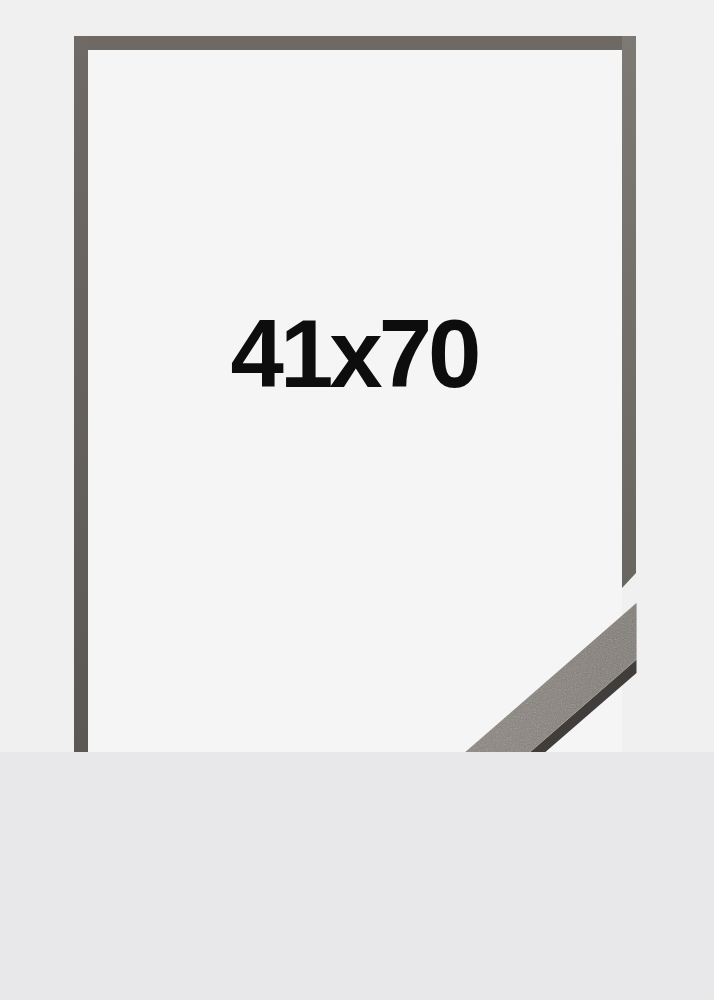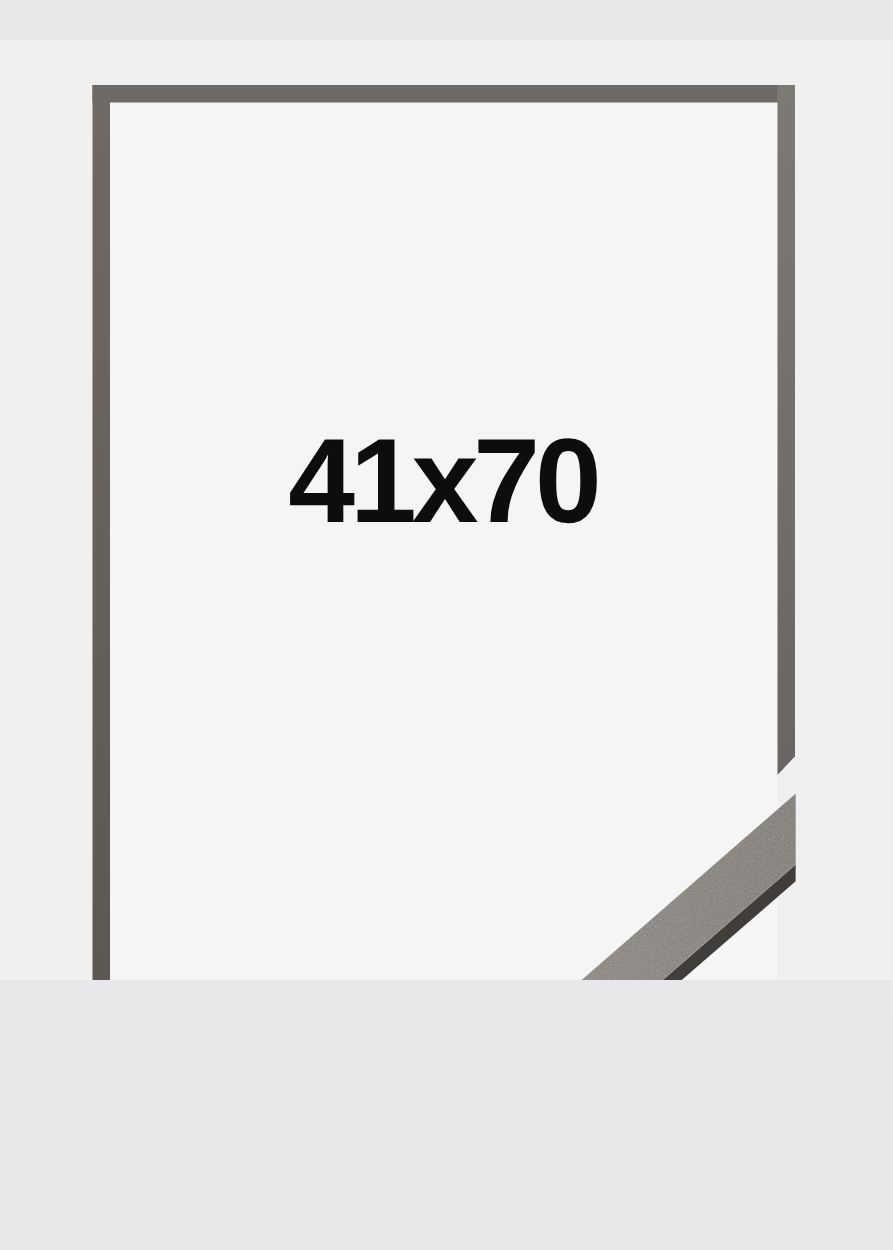--- a/index.html
+++ b/index.html
@@ -1,21 +1,20 @@
 <!DOCTYPE html>
 <html><head>
 <meta charset="utf-8">
 <style>
   html,body{margin:0;padding:0;background:#e8e8ea;}
   .canvas{
     position:relative;
     width:714px;height:752px;
     overflow:hidden;
     font-family:"Liberation Sans",sans-serif;
-    margin-top:32px;
   }
   .canvas svg{position:absolute;inset:0;display:block;}
   .size-label{
     position:absolute;
     left:354px;top:357px;
     transform:translate(-50%,-53%);
     font-size:96px;
     font-weight:700;
     letter-spacing:-4px;
     color:#0d0d0d;

